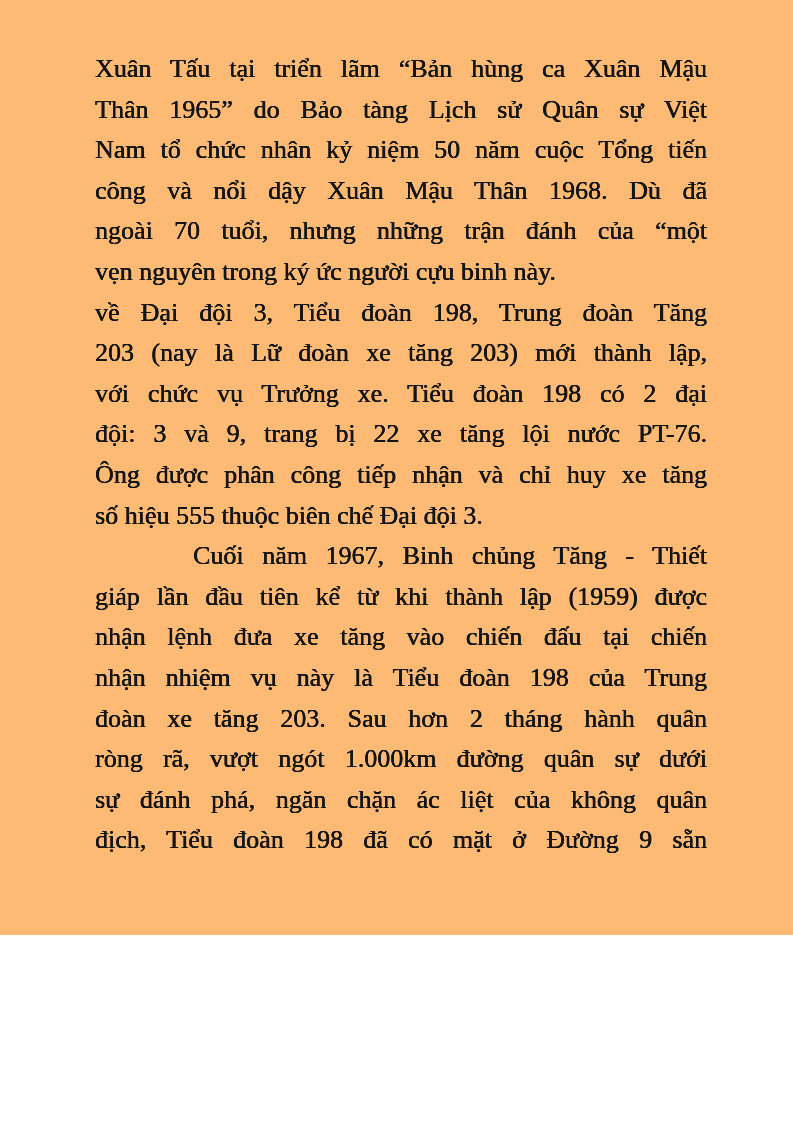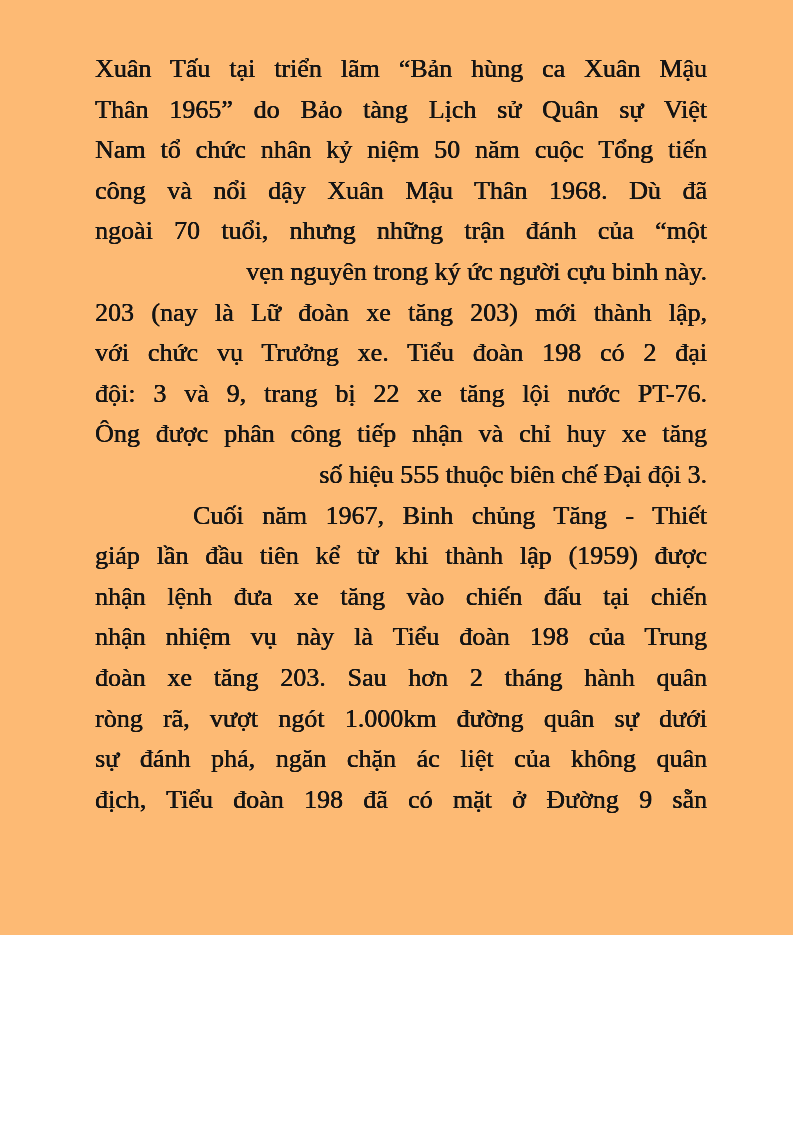--- a/index.html
+++ b/index.html
@@ -28,21 +28,21 @@
     line-height: 40.6px;
     height: 40.6px;
     
     text-shadow: 0.35px 0 0 currentColor, 0 0.25px 0 currentColor;
   }
   .fill {
     text-align: justify;
     text-align-last: justify;
   }
   .par-end {
-    text-align: right;
+    text-align: left;
   }
   .indent {
     padding-left: 98px;
   }
   .footer-rule {
     position: absolute;
     left: 100px;
     top: 1004px;
     width: 450px;
     height: 3px;
@@ -81,20 +81,21 @@
 
   <main class="text-col">
 
     <div class="ln fill">Xuân Tấu tại triển lãm “Bản hùng ca Xuân Mậu</div>
     <div class="ln fill">Thân 1965” do Bảo tàng Lịch sử Quân sự Việt</div>
     <div class="ln fill">Nam tổ chức nhân kỷ niệm 50 năm cuộc Tổng tiến</div>
     <div class="ln fill">công và nổi dậy Xuân Mậu Thân 1968. Dù đã</div>
     <div class="ln fill">ngoài 70 tuổi, nhưng những trận đánh của “một</div>
     <div class="ln par-end">vẹn nguyên trong ký ức người cựu binh này.</div>
 
+    <div class="ln fill">về Đại đội 3, Tiểu đoàn 198, Trung đoàn Tăng</div>
     <div class="ln fill">203 (nay là Lữ đoàn xe tăng 203) mới thành lập,</div>
     <div class="ln fill">với chức vụ Trưởng xe. Tiểu đoàn 198 có 2 đại</div>
     <div class="ln fill">đội: 3 và 9, trang bị 22 xe tăng lội nước PT-76.</div>
     <div class="ln fill">Ông được phân công tiếp nhận và chỉ huy xe tăng</div>
     <div class="ln par-end">số hiệu 555 thuộc biên chế Đại đội 3.</div>
 
     <div class="ln fill indent">Cuối năm 1967, Binh chủng Tăng - Thiết</div>
     <div class="ln fill">giáp lần đầu tiên kể từ khi thành lập (1959) được</div>
     <div class="ln fill">nhận lệnh đưa xe tăng vào chiến đấu tại chiến</div>
     <div class="ln fill">nhận nhiệm vụ này là Tiểu đoàn 198 của Trung</div>

